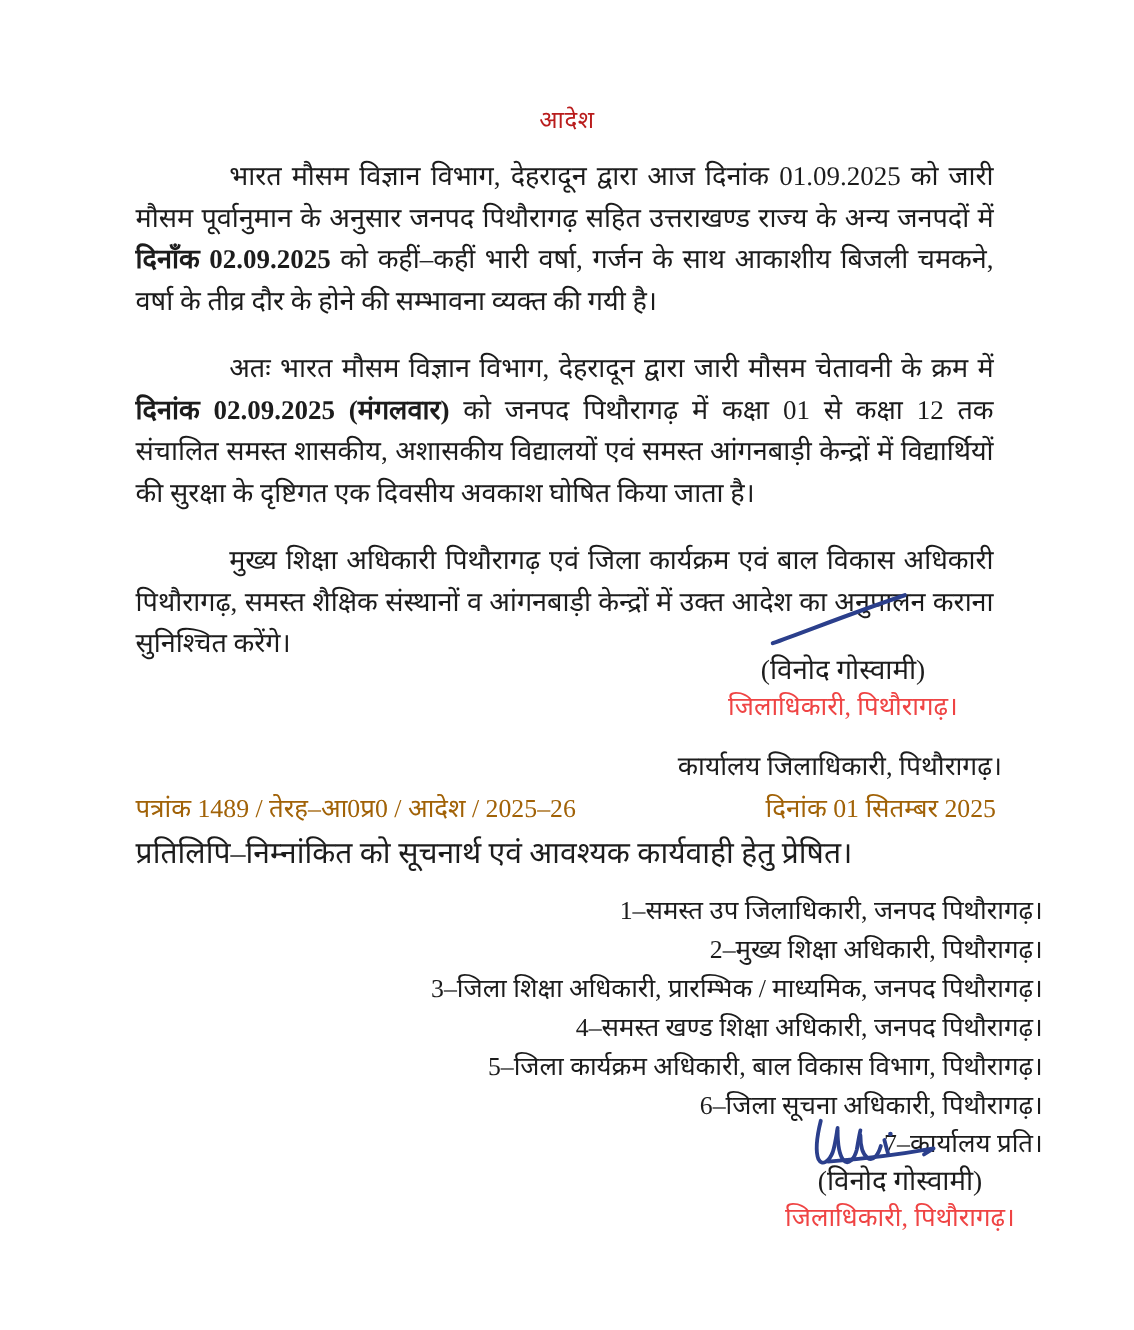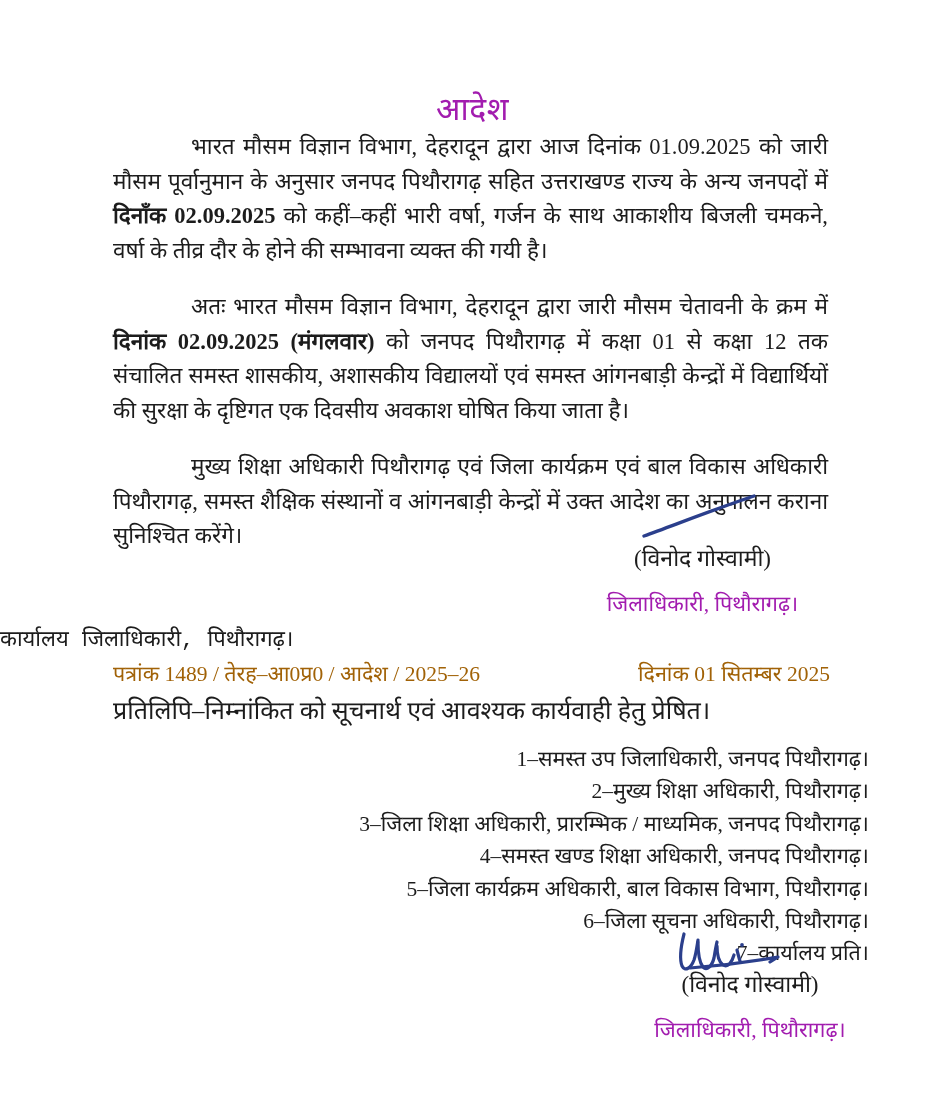--- a/index.html
+++ b/index.html
@@ -23,23 +23,23 @@
     background: #ffffff;
   }
 
   
   .doc-title {
     position: absolute;
     left: 0;
     top: 86px;
     width: 945px;
     text-align: center;
-    font-size: 32px;
+    font-size: 20px;
     letter-spacing: 0.5px;
-    color: #a21caf;
+    color: #b91c1c;
   }
 
   
   .body-block {
     position: absolute;
     left: 113px;
     top: 130px;
     width: 719px;
   }
   p.para {
@@ -72,36 +72,34 @@
   }
   .sign-name {
     font-size: 23px;
     line-height: 30px;
     color: #1c1c1c;
     margin-top: 52px;
   }
   .sign-desig {
     font-size: 21.5px;
     line-height: 30px;
-    color: #a21caf;
-    margin-top: 15px;
+    color: #ef4444;
   }
 
   
   .office-line {
     position: absolute;
     left: 0;
     top: 622px;
     width: 945px;
-    text-align: left;
+    text-align: right;
     font-size: 22px;
     color: #1c1c1c;
     padding-right: 110px;
     box-sizing: border-box;
-    font-family: Liberation Mono, monospace;
   }
 
   
   .ref-row {
     position: absolute;
     left: 113px;
     top: 658px;
     width: 719px;
     display: flex;
     justify-content: space-between;

